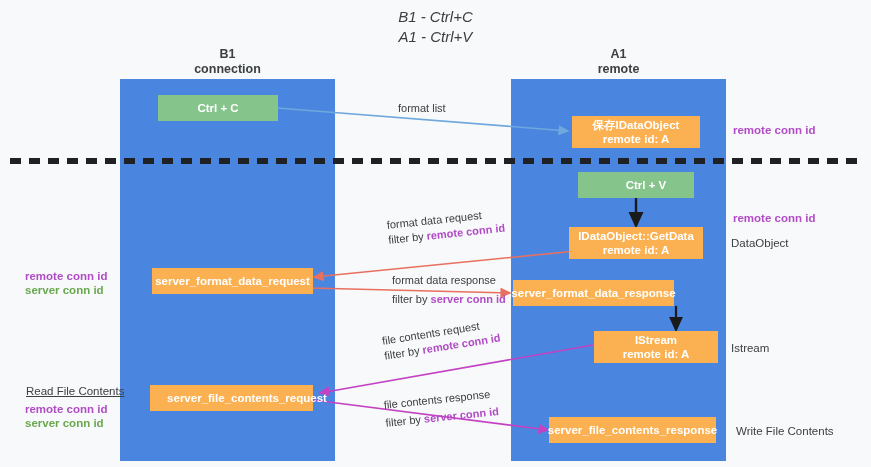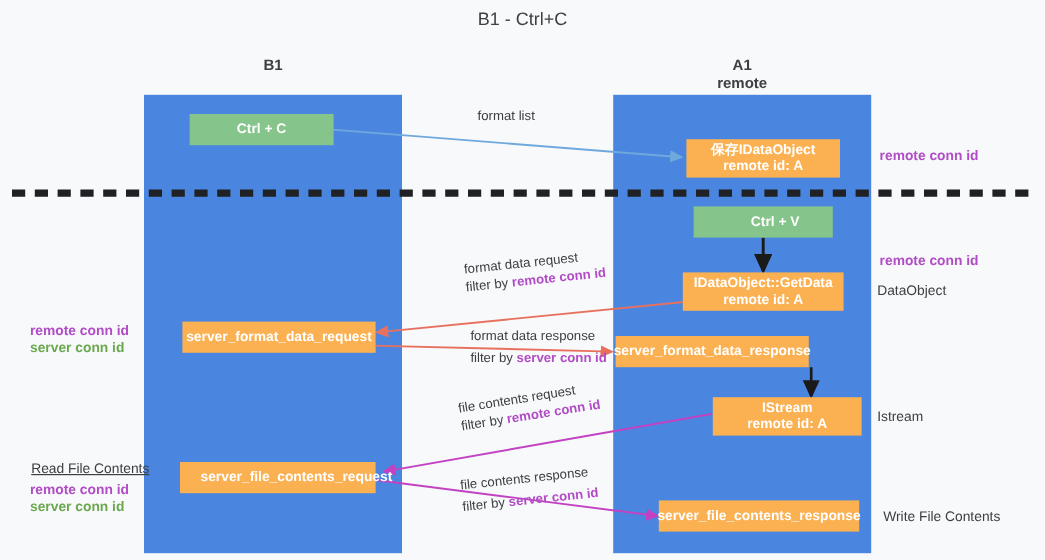--- a/index.html
+++ b/index.html
@@ -35,20 +35,21 @@
 
   .title {
     position: absolute;
     left: 0;
     top: 7px;
     width: 871px;
     text-align: center;
     font-size: 15px;
     color: #3c4043;
     line-height: 20px;
+    font-style: italic;
   }
   .title span { display: block; }
 
   .node {
     position: absolute;
     box-sizing: border-box;
     display: flex;
     flex-direction: column;
     align-items: center;
     justify-content: center;
@@ -91,24 +92,26 @@
     pointer-events: none;
   }
 </style>
 </head>
 <body>
 
 <div id="canvas">
 
   <div class="title">
     <span>B1 - Ctrl+C</span>
+    <span>A1 - Ctrl+V</span>
   </div>
 
   <div class="col-head" style="left:120px; top:47px;">
     <span class="ttl">B1</span>
+    <span class="ttl">connection</span>
   </div>
   <div class="col-head" style="left:511px; top:47px;">
     <span class="ttl">A1</span>
     <span class="ttl">remote</span>
   </div>
 
   <div class="lane lane-b1"></div>
   <div class="lane lane-a1"></div>
 
   <svg class="overlay" viewBox="0 0 871 467">
@@ -176,21 +179,21 @@
   </div>
 
   <div class="node orange" style="left:150px; top:385px; width:163px; height:26px;padding-left:35px;">
     <span>server_file_contents_request</span>
   </div>
 
   <div class="node orange" style="left:549px; top:417px; width:167px; height:26px;align-items:center;">
     <span>server_file_contents_response</span>
   </div>
 
-  <div class="edge-label" style="left:398px; top:90px;">
+  <div class="edge-label" style="left:398px; top:101px;">
     <span>format list</span>
   </div>
 
   <div class="edge-label" style="left:386px; top:218px; transform: rotate(-6deg); transform-origin: left top;">
     <div>format data request</div>
     <div><span>filter by </span><b class="b-purple">remote conn id</b></div>
   </div>
 
   <div class="edge-label" style="left:392px; top:273px;">
     <div>format data response</div>

